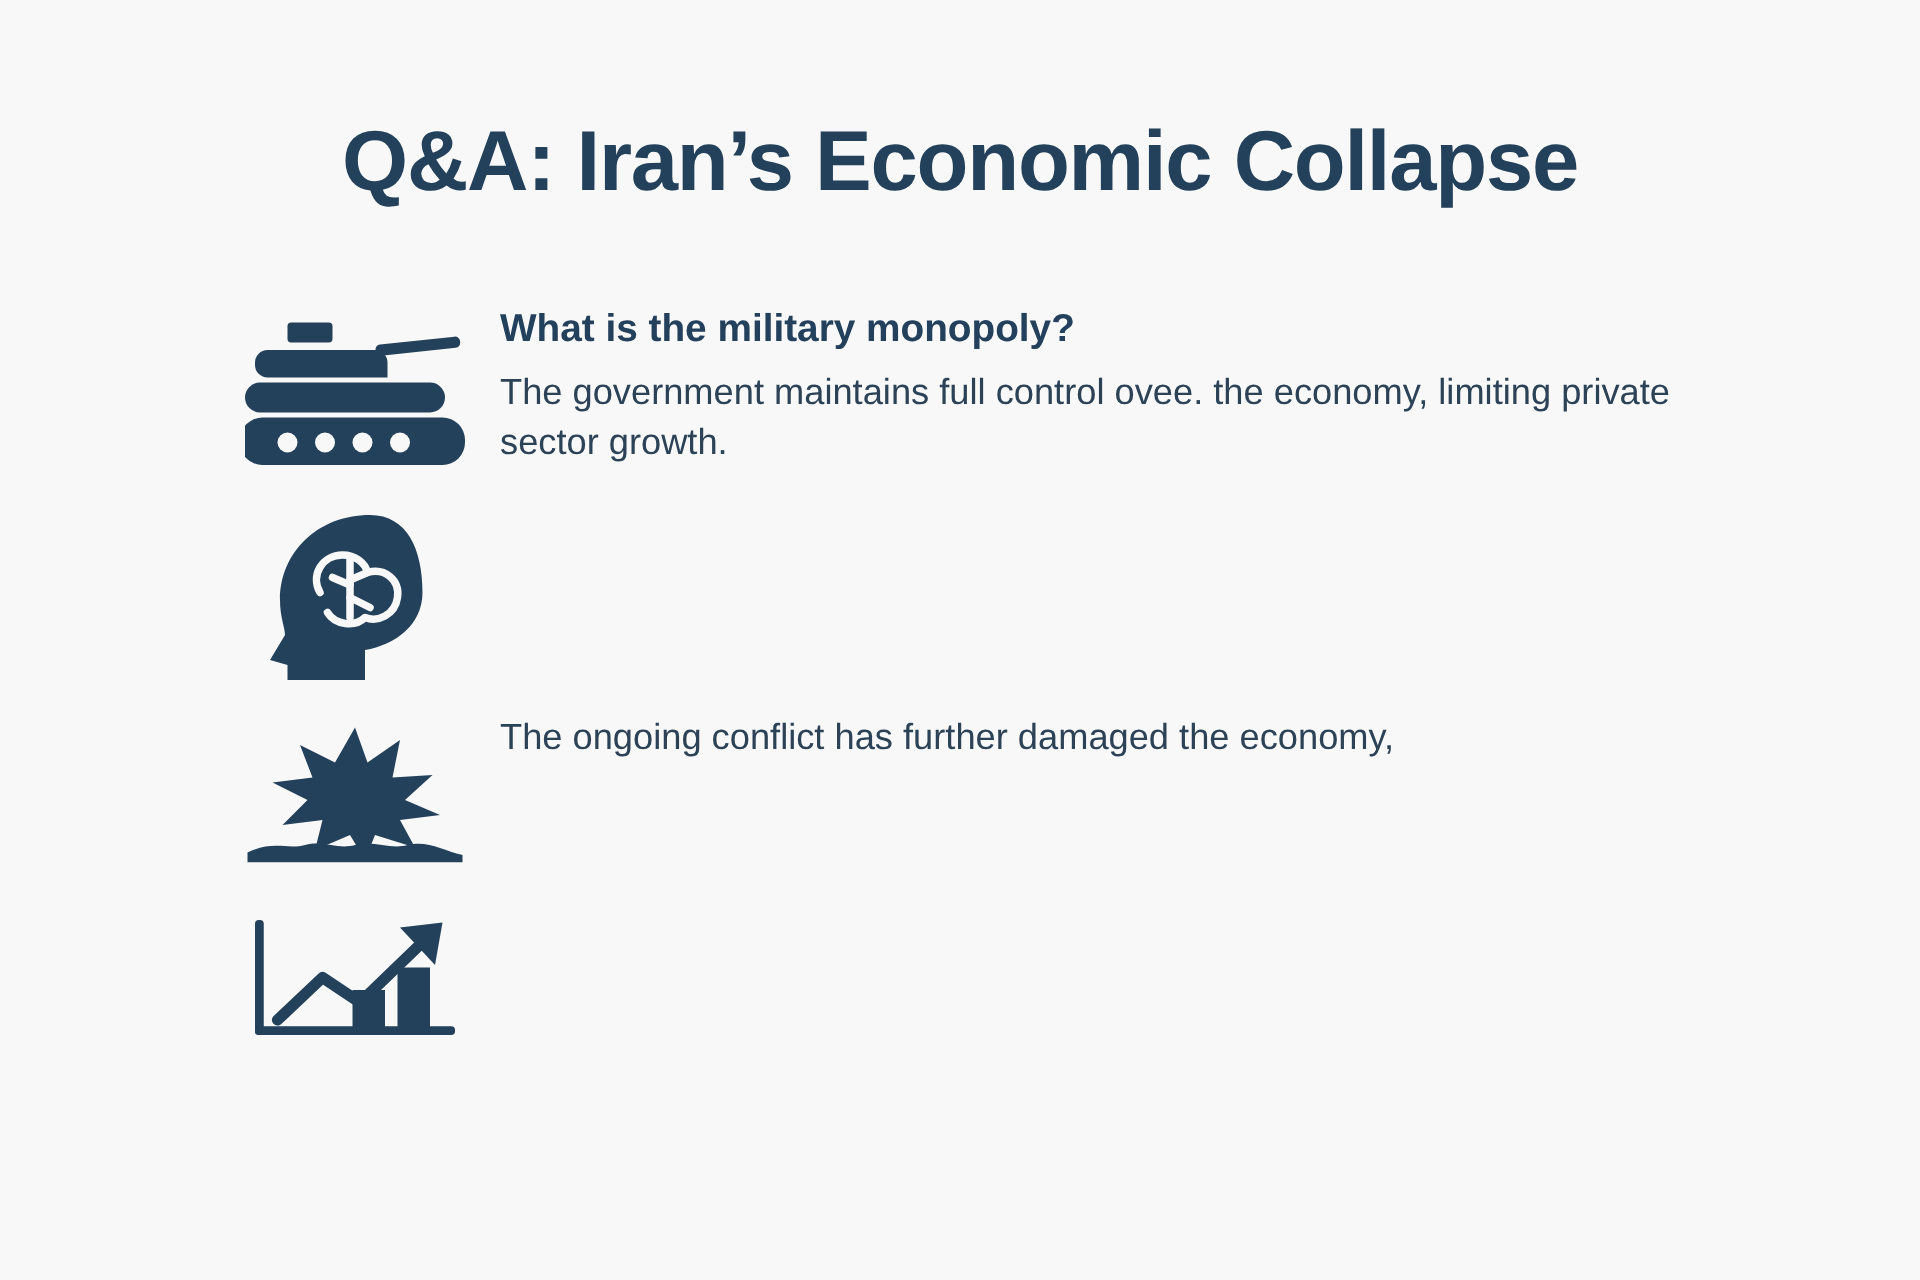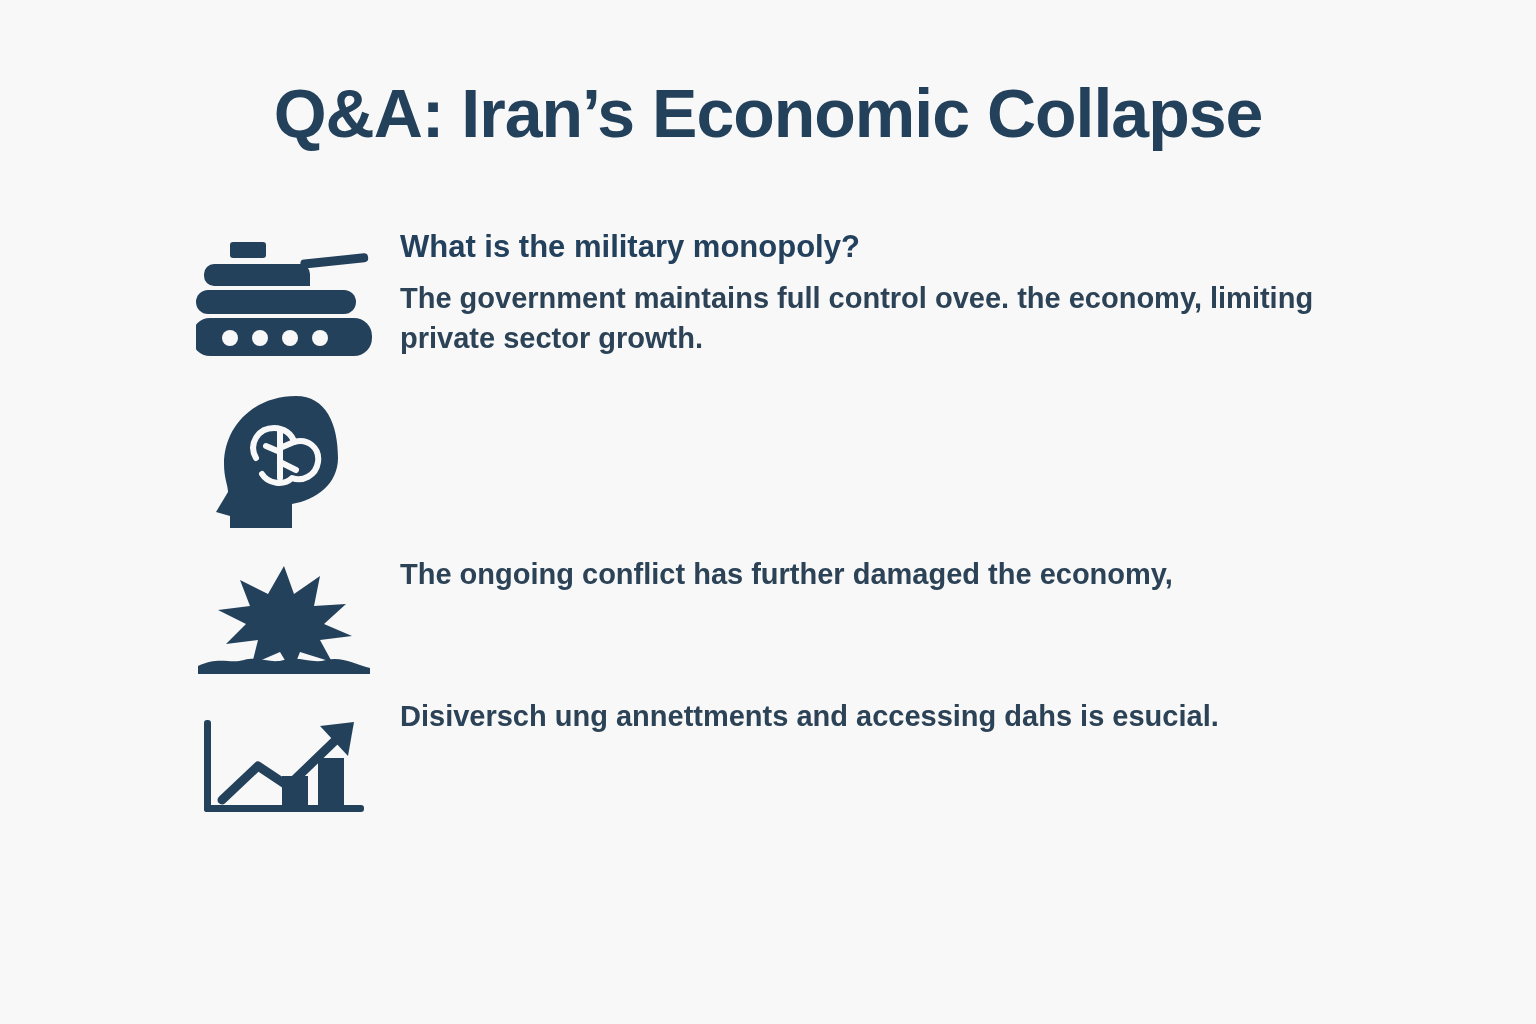--- a/index.html
+++ b/index.html
@@ -13,20 +13,21 @@
     font-family: "Liberation Sans", sans-serif;
     color: #27405a;
     overflow: hidden;
   }
   .page {
     position: relative;
     width: 1536px;
     height: 764px;
     background: #f7f8f7;
     box-sizing: border-box;
+    margin-top: 16px;
   }
   .title {
     position: absolute;
     top: 74px;
     left: 0;
     width: 1536px;
     text-align: center;
     font-size: 68px;
     font-weight: bold;
     letter-spacing: -1px;
@@ -61,21 +62,21 @@
   }
   .q {
     font-size: 31px;
     font-weight: bold;
     color: #23405c;
     margin: 0 0 14px 0;
     line-height: 1.1;
   }
   .a {
     font-size: 29px;
-    font-weight: bold;
+    font-weight: normal;
     color: #2c4256;
     margin: 0;
     line-height: 1.38;
     max-width: 950px;
   }
   .item-1 .qa-text { padding-top: 2px; }
   .item-4 .icon-wrap { padding-top: 10px; }
   .item-5 .icon-wrap { padding-top: 18px; }
 </style>
 </head>
@@ -152,18 +153,17 @@
             <rect x="8" y="6" width="7" height="92" rx="3"></rect>
             <rect x="8" y="91" width="160" height="7" rx="3"></rect>
             <rect x="86" y="62" width="26" height="30"></rect>
             <rect x="122" y="44" width="26" height="48"></rect>
             <path d="M26 86 L62 52 L92 72 L148 18" fill="none" stroke="#24415c" stroke-width="9" stroke-linecap="round" stroke-linejoin="round"></path>
             <path d="M124 12 L158 8 L152 42 z"></path>
           </g>
         </svg>
       </div>
       <div class="qa-text">
-        <p class="a">Disiversch ung annettments and accessing dahs is esucial.</p>
       </div>
     </div>
 
   </div>
 </div>
 
 </body></html>

